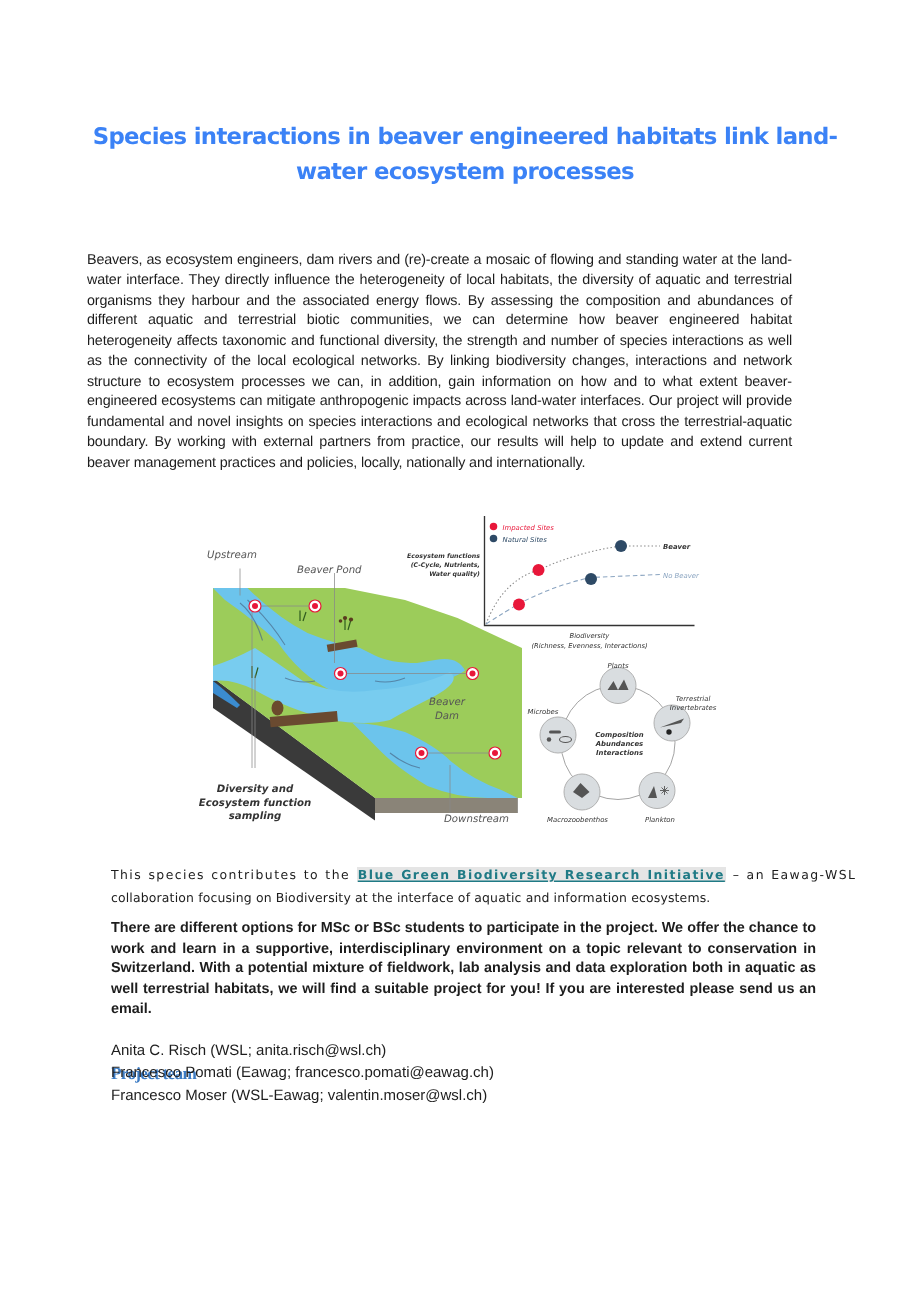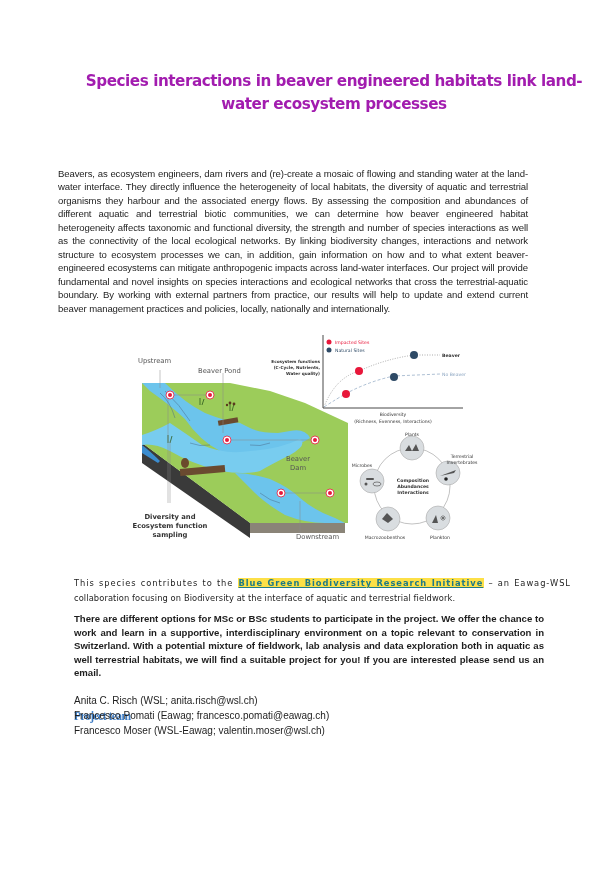--- a/index.html
+++ b/index.html
@@ -1,46 +1,45 @@
 <!DOCTYPE html>
 <html><head>
   <meta charset="utf-8">
   <style>
     * { box-sizing: border-box; margin: 0; padding: 0; }
     html, body { width: 616px; height: 872px; background: #ffffff; overflow: hidden; }
     body { position: relative; font-family: "Liberation Sans", sans-serif; color: #1a1a1a; }
 
     .page-title {
-      position: absolute; left: 60px; top: 70px; width: 500px;
-      text-align: center; color: #a21caf;
+      position: absolute; left: 60px; top: 80px; width: 500px;
+      text-align: center; color: #3b82f6;
       font-family: "DejaVu Sans", sans-serif; font-size: 15.2px; line-height: 23px;
       letter-spacing: -0.45px;
-      margin-left: 24px;
     }
 
     .abstract {
       position: absolute; left: 58px; top: 167px; width: 470px;
       font-family: "Liberation Sans", sans-serif; font-size: 9.55px; line-height: 13.45px;
       text-align: justify; color: #1d1d1d; letter-spacing: -0.1px;
     }
 
-    .figure { position: absolute; left: 130px; top: 333px; width: 370px; height: 225px; }
+    .figure { position: absolute; left: 130px; top: 342px; width: 370px; height: 225px; font-style: italic; }
     .figure svg { width: 370px; height: 225px; display: block; }
     .figure text { font-family: "DejaVu Sans", sans-serif; }
 
     .contrib {
       position: absolute; left: 74px; top: 576px; width: 470px;
       font-family: "DejaVu Sans", sans-serif; font-size: 8.3px; line-height: 15px;
       color: #1d1d1d; text-align: justify;
     }
     .contrib .line1 { letter-spacing: 0.95px; word-spacing: 0.6px; display: block; white-space: nowrap; }
     .contrib .line2 { letter-spacing: 0.1px; display: block; white-space: nowrap; }
     .contrib a {
       color: #1f7a85; font-weight: bold; text-decoration: underline;
-      background: #fde047; padding: 0 1px;
+      background: #e5e5e5; padding: 0 1px;
     }
 
     .offer {
       position: absolute; left: 74px; top: 612px; width: 470px;
       font-family: "Liberation Sans", sans-serif; font-weight: bold;
       font-size: 9.6px; line-height: 13.5px; text-align: justify; color: #1d1d1d;
     }
 
     .team-heading {
       position: absolute; left: 74px; top: 710px;
@@ -197,21 +196,21 @@
       <text x="310" y="206" font-size="4.6" fill="#333" text-anchor="middle">Plankton</text>
       <text x="283" y="149" font-size="4.6" fill="#333" text-anchor="middle" font-weight="bold">Composition</text>
       <text x="283" y="155" font-size="4.6" fill="#333" text-anchor="middle" font-weight="bold">Abundances</text>
       <text x="283" y="161" font-size="4.6" fill="#333" text-anchor="middle" font-weight="bold">Interactions</text>
     </g>
   </svg>
 </div>
 
 <div class="contrib">
   <span class="line1"><span>This species contributes to the </span><a>Blue Green Biodiversity Research Initiative</a><span> – an Eawag-WSL</span></span>
-  <span class="line2">collaboration focusing on Biodiversity at the interface of aquatic and terrestrial fieldwork.</span>
+  <span class="line2">collaboration focusing on Biodiversity at the interface of aquatic and information ecosystems.</span>
 </div>
 
 <p class="offer">There are different options for MSc or BSc students to participate in the project. We offer the chance to work and learn in a supportive, interdisciplinary environment on a topic relevant to conservation in Switzerland. With a potential mixture of fieldwork, lab analysis and data exploration both in aquatic as well terrestrial habitats, we will find a suitable project for you! If you are interested please send us an email.</p>
 
 <h2 class="team-heading">Project team</h2>
 <ul class="team-list">
   <li>Anita C. Risch (WSL; anita.risch@wsl.ch)</li>
   <li>Francesco Pomati (Eawag; francesco.pomati@eawag.ch)</li>
   <li>Francesco Moser (WSL-Eawag; valentin.moser@wsl.ch)</li>
 </ul>

